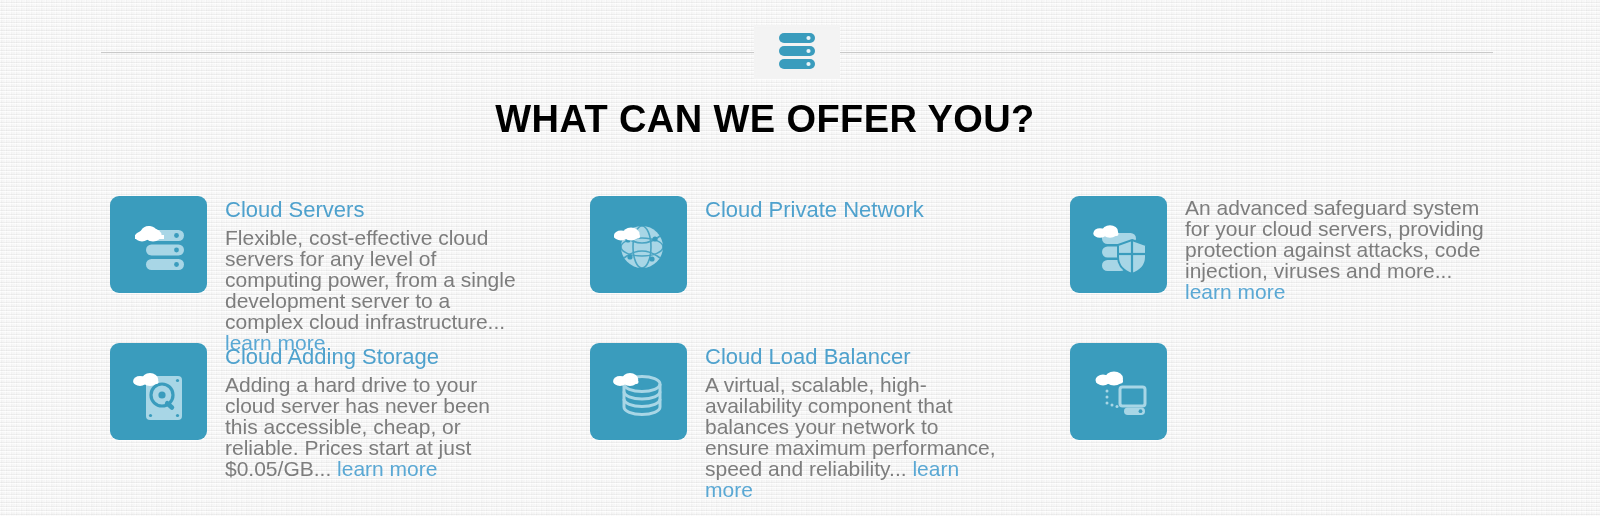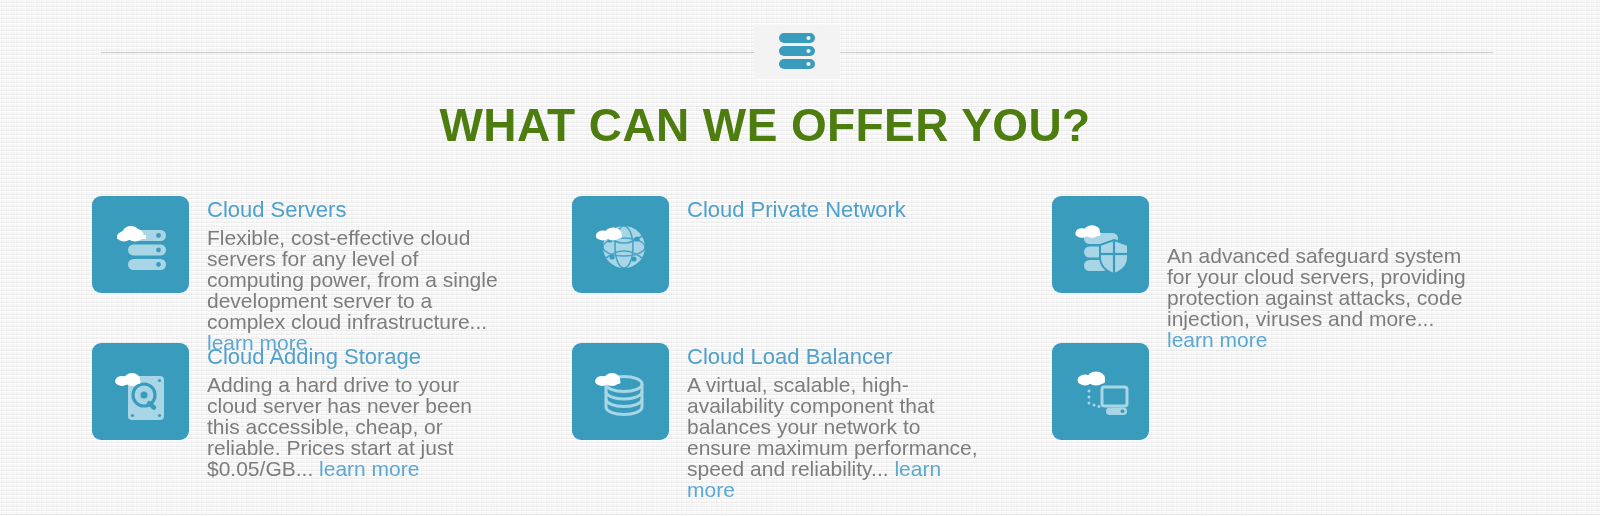--- a/index.html
+++ b/index.html
@@ -62,32 +62,32 @@
     justify-content: center;
   }
 
   
   .section-title {
     position: absolute;
     top: 98px;
     left: 0;
     width: 1530px;
     text-align: center;
-    font-size: 46px;
+    font-size: 38px;
     font-weight: bold;
     letter-spacing: 0.4px;
-    color: #4d7c0f;
+    color: #000000;
     text-shadow: 0 1px 0 #ffffff;
   }
 
   
   .features {
     position: absolute;
     top: 196px;
-    left: 92px;
+    left: 110px;
     width: 1394px;
     display: grid;
     grid-template-columns: 480px 480px 434px;
     grid-template-rows: 147px 130px;
   }
   .feature {
     display: flex;
     align-items: flex-start;
   }
   .feature-icon {
@@ -115,21 +115,21 @@
   .feature-desc {
     font-size: 21px;
     line-height: 21px;
     color: #7d7d7d;
     max-width: 300px;
   }
   .feature-desc .learn {
     color: #5aa8d4;
     cursor: pointer;
   }
-  .col-3 .feature-desc { max-width: 300px; margin-top: 48px; }
+  .col-3 .feature-desc { max-width: 300px; }
 </style>
 </head>
 <body>
 
 <div id="texture"></div>
 
 <div id="page">
 
   <div class="divider-wrap">
     <div class="divider-rule"></div>

